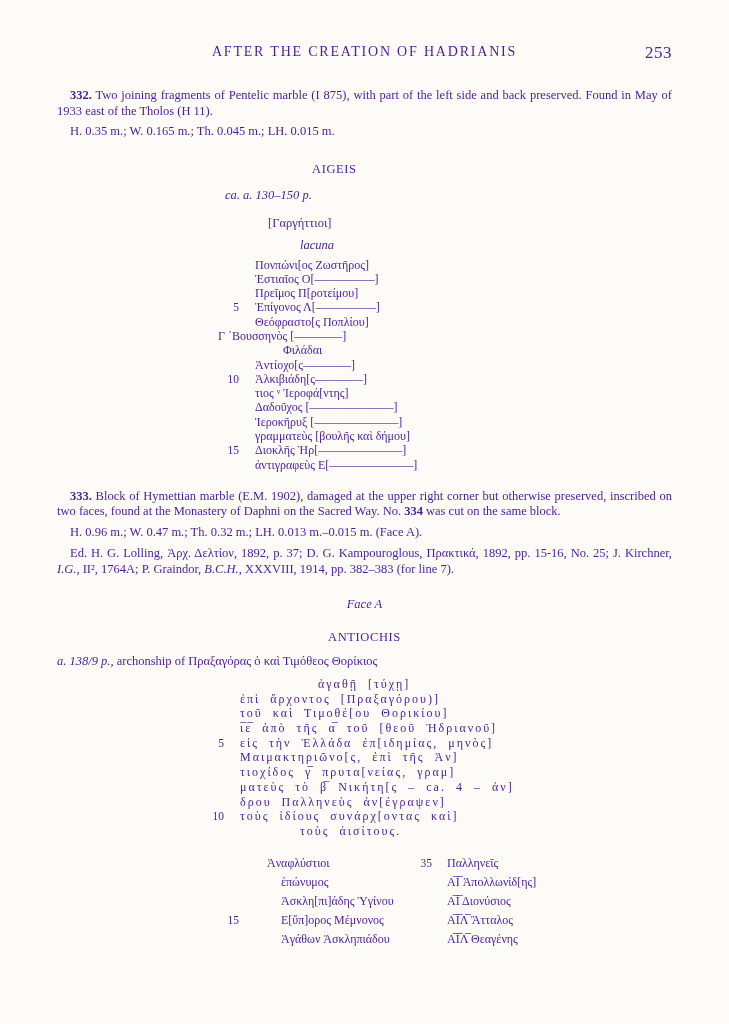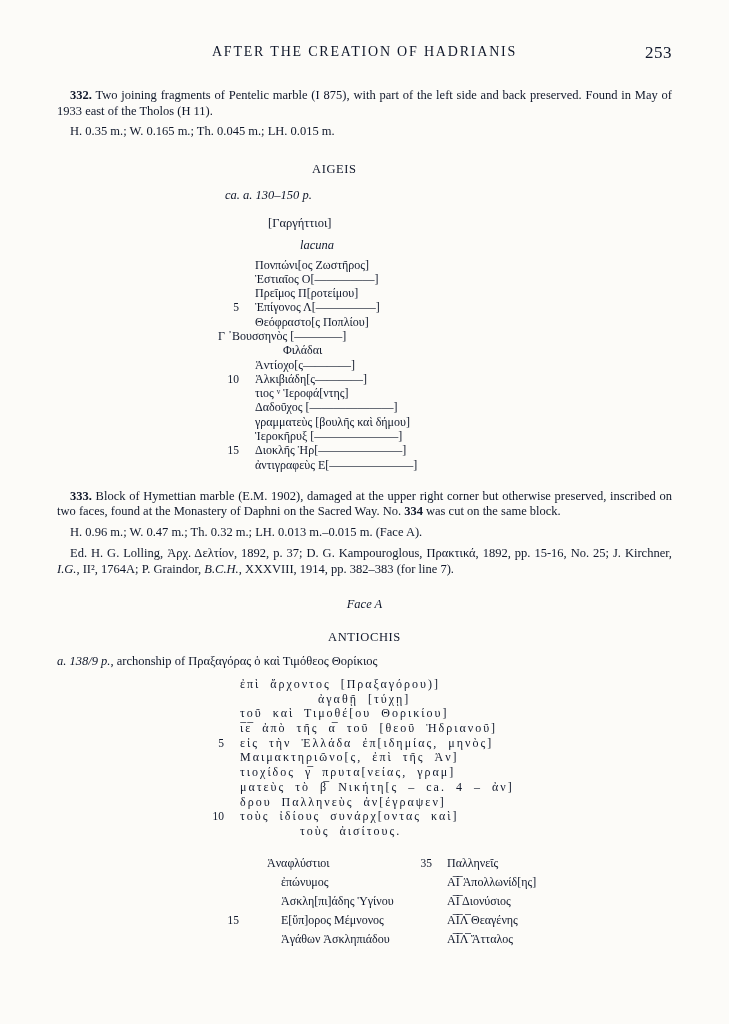--- a/index.html
+++ b/index.html
@@ -2,21 +2,21 @@
 <html><head>
 <meta charset="utf-8">
 <style>
   * { margin:0; padding:0; box-sizing:border-box; }
   html,body { background:#e8e8e6; }
   .page {
     position:relative;
     width:729px; height:1024px;
     margin:0 auto;
     background:#fcfbf8;
-    color:#0f172a;
+    color:#4c1d95;
     font-family:"Liberation Serif","DejaVu Serif","DejaVu Sans",serif;
     font-size:12.5px;
     line-height:15.5px;
     padding:44px 57px 0 57px;
     overflow:hidden;
   }
   
   .pagehead { position:relative; text-align:center; margin-bottom:26px; height:18px; }
   .running-title { font-size:14px; letter-spacing:1.8px; }
   .page-number { position:absolute; right:0; top:1px; font-size:17px; letter-spacing:0.5px;margin-left:36px; }
@@ -136,26 +136,26 @@
           <span class="ltext">τιος ᵛ Ἱεροφά[ντης]</span>
         </div>
 
         <div class="insc-line">
           <span class="lnum"></span>
           <span class="ltext">Δαδοῦχος [———————]</span>
         </div>
 
         <div class="insc-line">
           <span class="lnum"></span>
+          <span class="ltext">Ἱεροκῆρυξ [———————]</span>
+        </div>
+
+        <div class="insc-line">
+          <span class="lnum"></span>
           <span class="ltext">γραμματεὺς [βουλῆς καὶ δήμου]</span>
-        </div>
-
-        <div class="insc-line">
-          <span class="lnum"></span>
-          <span class="ltext">Ἱεροκῆρυξ [———————]</span>
         </div>
 
         <div class="insc-line">
           <span class="lnum">15</span>
           <span class="ltext">Διοκλῆς Ἡρ[———————]</span>
         </div>
 
         <div class="insc-line">
           <span class="lnum"></span>
           <span class="ltext">ἀντιγραφεὺς Ε[———————]</span>
@@ -169,26 +169,26 @@
     <p class="meta-wrap"><span>Ed. H. G. Lolling, Ἀρχ. Δελτίον, 1892, p. 37; D. G. Kampouroglous, Πρακτικά, 1892, pp. 15-16, No. 25; J. Kirchner, </span><i>I.G.</i><span>, II², 1764A; P. Graindor, </span><i>B.C.H.</i><span>, XXXVIII, 1914, pp. 382–383 (for line 7).</span></p>
 
     <div class="face-heading">Face A</div>
     <div class="tribe-heading-333">ANTIOCHIS</div>
     <p class="archon-line"><i>a. 138/9 p.</i><span>, archonship of Πραξαγόρας ὁ καὶ Τιμόθεος Θορίκιος</span></p>
 
     <div class="inscription insc333">
 
         <div class="insc-line">
           <span class="lnum"></span>
+          <span class="ltext indA">ἀγαθῇ [τύχῃ]</span>
+        </div>
+
+        <div class="insc-line">
+          <span class="lnum"></span>
           <span class="ltext">ἐπὶ ἄρχοντος [Πραξαγόρου)]</span>
-        </div>
-
-        <div class="insc-line">
-          <span class="lnum"></span>
-          <span class="ltext indA">ἀγαθῇ [τύχῃ]</span>
         </div>
 
         <div class="insc-line">
           <span class="lnum"></span>
           <span class="ltext">τοῦ καὶ Τιμοθέ[ου Θορικίου]</span>
         </div>
 
         <div class="insc-line">
           <span class="lnum"></span>
           <span class="ltext">ι̅ε̅ ἀπὸ τῆς α̅ τοῦ [θεοῦ Ἡδριανοῦ]</span>
@@ -270,24 +270,24 @@
             <span class="ltext">Α̅Ι̅ Ἀπολλωνίδ[ης]</span>
           </div>
 
           <div class="insc-line">
             <span class="lnum"></span>
             <span class="ltext">Α̅Ι̅ Διονύσιος</span>
           </div>
 
           <div class="insc-line">
             <span class="lnum"></span>
+            <span class="ltext">Α̅Ι̅Λ̅ Ἄτταλος</span>
+          </div>
+
+          <div class="insc-line">
+            <span class="lnum"></span>
             <span class="ltext">Α̅Ι̅Λ̅ Θεαγένης</span>
-          </div>
-
-          <div class="insc-line">
-            <span class="lnum"></span>
-            <span class="ltext">Α̅Ι̅Λ̅ Ἄτταλος</span>
           </div>
         </div>
     </div>
   </section>
 
 </div>
 
 </body></html>

